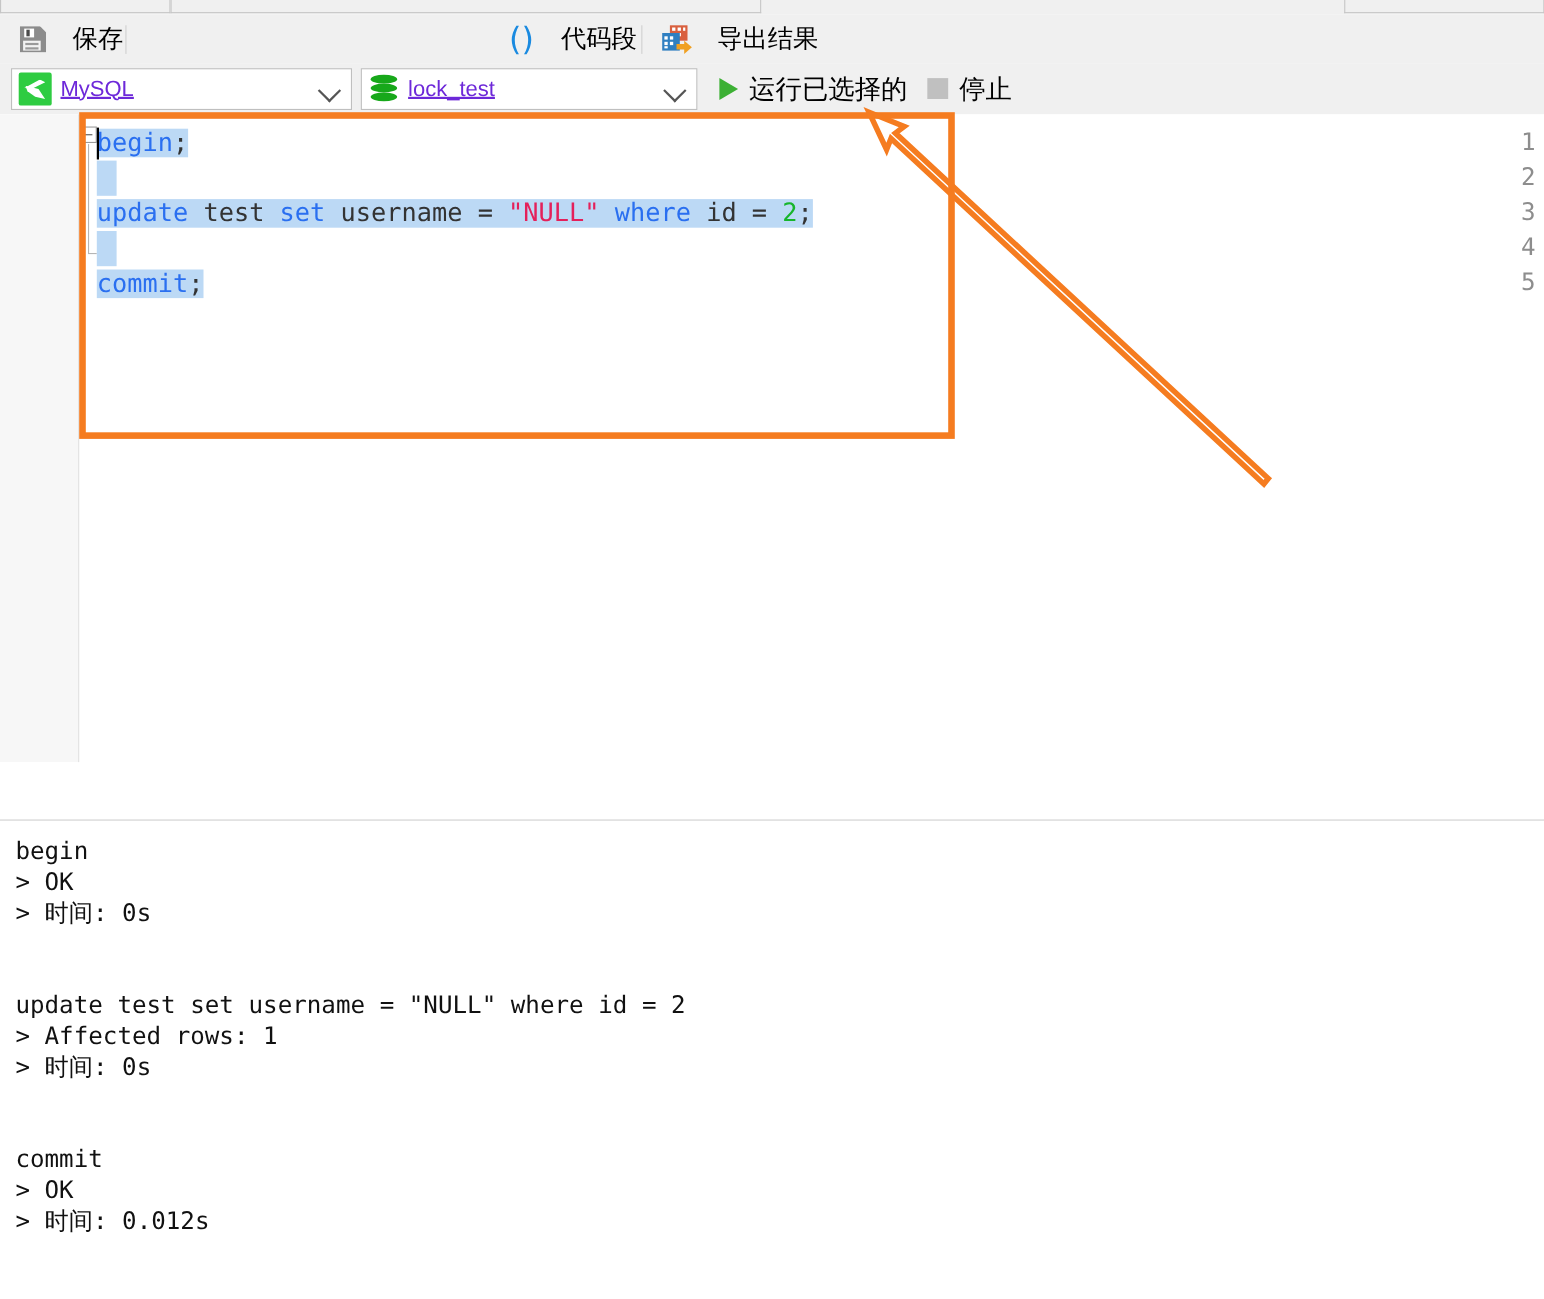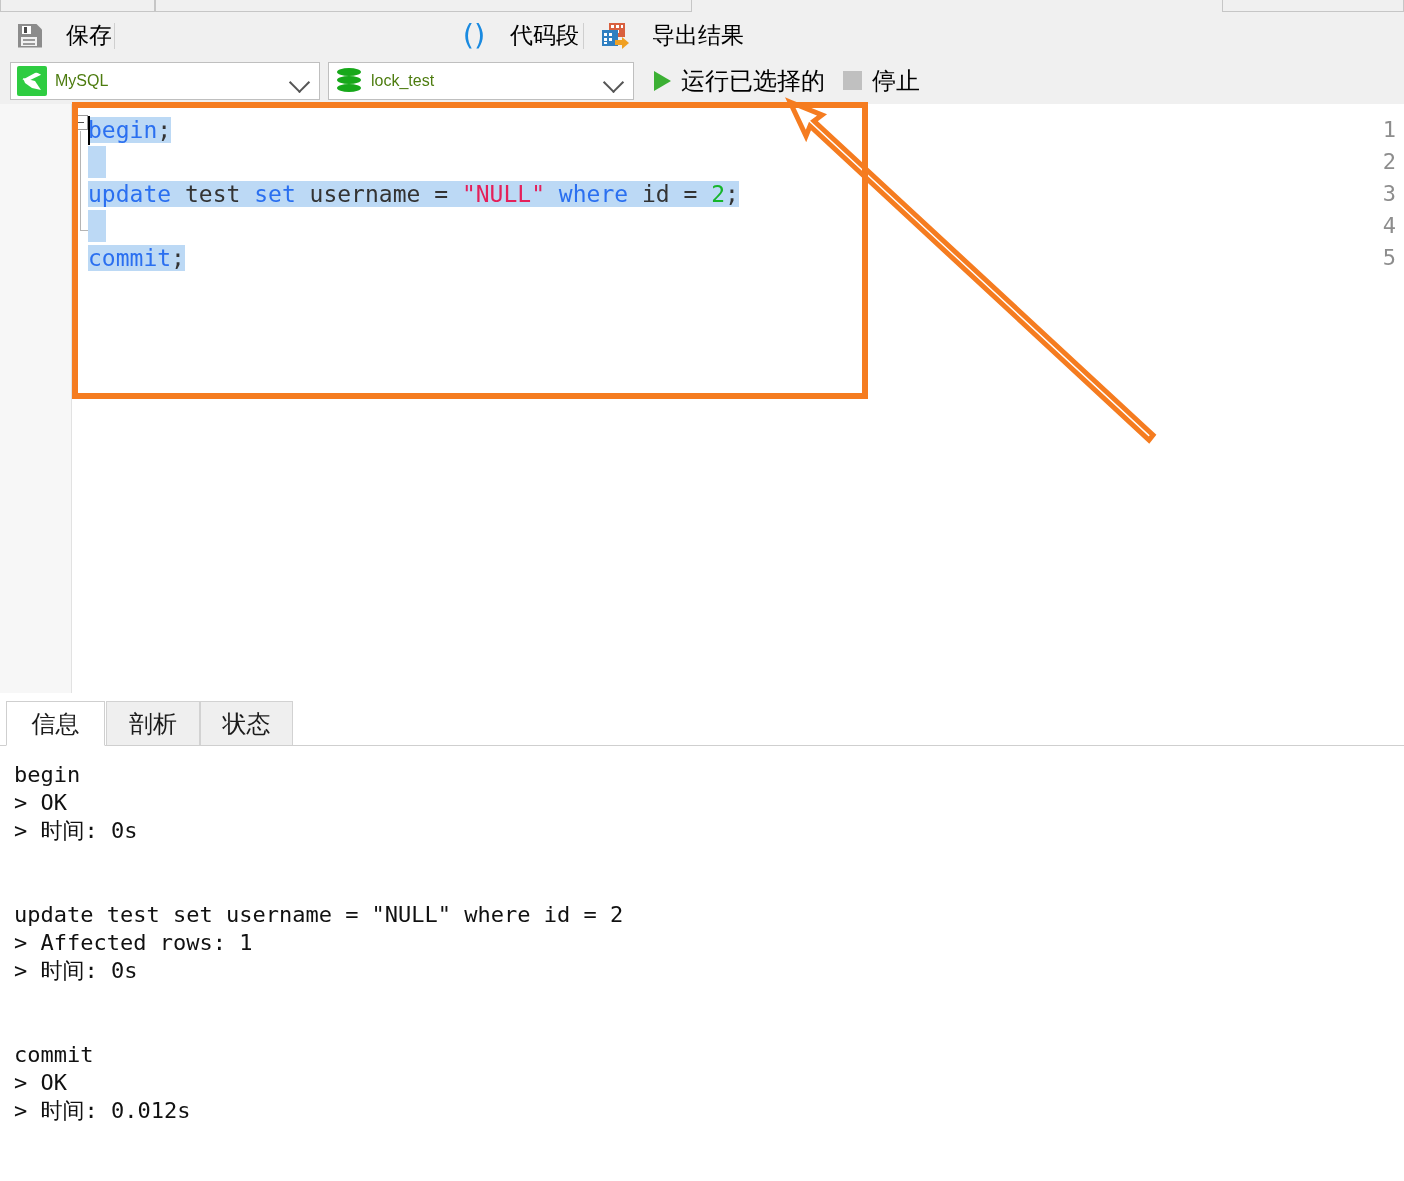--- a/index.html
+++ b/index.html
@@ -70,21 +70,21 @@
   .ic-explain .b2{left:15px;top:3px;width:10px;height:9px;}
   .ic-explain .b3{left:15px;top:14px;width:10px;height:9px;}
   .ic-explain .ln{position:absolute;background:#3a3a3a;}
   .ic-explain .l1{left:11px;top:8px;width:5px;height:2px;}
   .ic-explain .l2{left:11px;top:8px;width:2px;height:11px;}
   .ic-explain .l3{left:11px;top:17px;width:5px;height:2px;}
   
   #connbar{position:absolute;left:0;top:58px;width:1404px;height:46px;background:#f0f0f0;}
   .combo{position:absolute;top:4px;height:38px;background:#fff;border:1px solid #bfbfbf;box-sizing:border-box;
      display:flex;align-items:center;padding-left:6px;cursor:default;}
-  .combo .cval{font-size:16px;color:#4d7c0f;margin-left:8px;white-space:nowrap;}
+  .combo .cval{font-size:20px;color:#6d28d9;margin-left:8px;white-space:nowrap;text-decoration:underline;}
   .combo .chev{position:absolute;right:12px;top:12px;width:13px;height:13px;
      border-left:2px solid #555;border-bottom:2px solid #555;transform:rotate(-45deg);}
   
   .ic-mysql{width:30px;height:30px;position:relative;}
   .ic-mysql .bg{position:absolute;inset:0;background:#2ecc41;border-radius:2px;}
   .ic-mysql .fin{position:absolute;left:5px;top:6px;width:19px;height:9px;background:#fff;
      clip-path:polygon(0 9px,14px 0,19px 2px,7px 9px);transform:rotate(4deg);}
   .ic-mysql .bod{position:absolute;left:6px;top:12px;width:18px;height:12px;background:#fff;
      clip-path:polygon(0 0,12px 3px,18px 12px,9px 10px,2px 5px);}
   
@@ -250,31 +250,20 @@
 
 <div id="orangebox"></div>
 
 <svg id="arrowsvg" viewBox="0 0 400 360">
   <polygon points="20,14 52,27 44,33 383,347 379,352 40,38 36,48" fill="none" stroke="#f57c20" stroke-width="5" stroke-linejoin="miter"></polygon>
 </svg>
 
 <div id="greenbox"></div>
 
 <div id="resultpanel">
-  <div id="tabrow">
-    <div class="rtab active" style="left:6px;width:99px;">
-      <span>信息</span>
-    </div>
-    <div class="rtab inactive" style="left:106px;width:94px;">
-      <span>剖析</span>
-    </div>
-    <div class="rtab inactive" style="left:200px;width:93px;">
-      <span>状态</span>
-    </div>
-  </div>
   <div id="tabbaseline"></div>
   <div id="outtext">begin
 &gt; OK
 &gt; 时间: 0s
 
 
 update test set username = "NULL" where id = 2
 &gt; Affected rows: 1
 &gt; 时间: 0s
 

